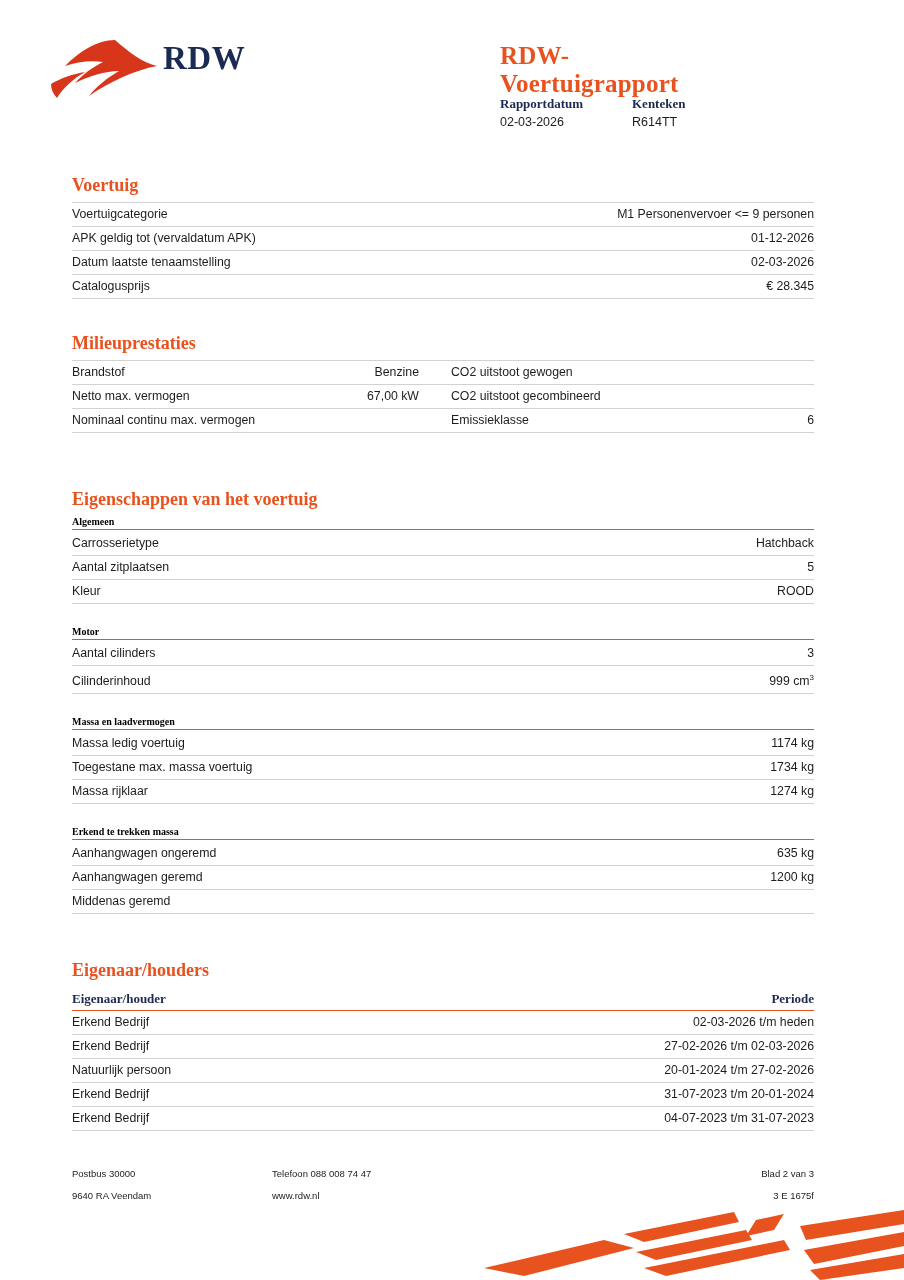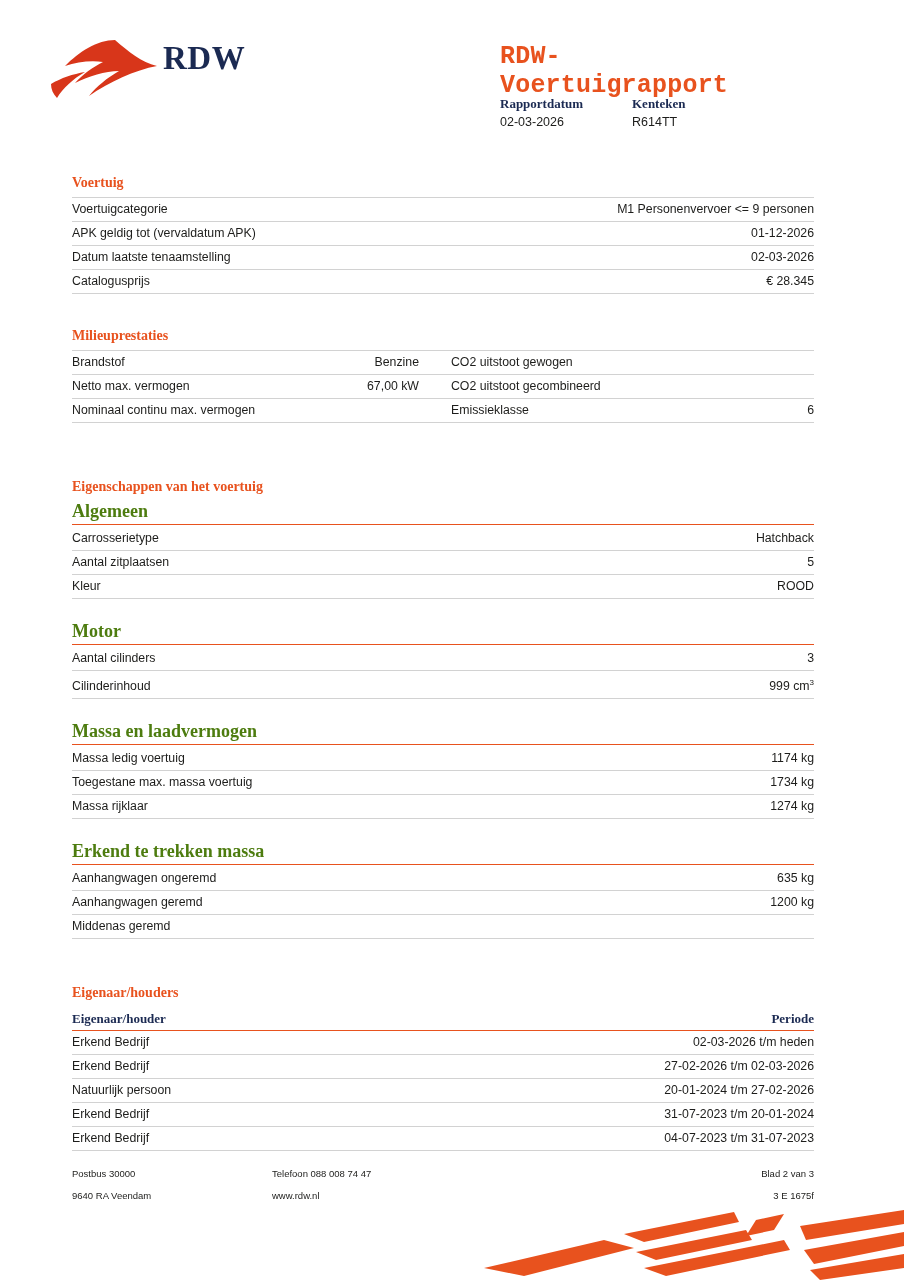--- a/index.html
+++ b/index.html
@@ -42,21 +42,21 @@
     left: 118px; top: 8px;
     font-family: "Liberation Serif", serif;
     font-weight: bold;
     font-size: 33px;
     letter-spacing: 0.5px;
     color: #1b2a52;
   }
   .doc-title {
     position: absolute;
     left: 500px; top: 42px;
-    font-family: Liberation Mono, monospace;
+    font-family: Liberation Serif, serif;
     font-weight: bold;
     font-size: 25px;
     color: #e8521e;
     letter-spacing: 0.2px;
   }
   .meta {
     position: absolute;
     left: 500px; top: 96px;
     width: 330px;
     font-size: 12.5px;
@@ -79,29 +79,29 @@
   .content {
     position: absolute;
     left: 72px;
     width: 742px;
     top: 175px;
   }
   .section { margin-bottom: 0; }
   .section-title {
     font-family: "Liberation Serif", serif;
     font-weight: bold;
-    font-size: 14px;
+    font-size: 18px;
     color: #e8521e;
     margin: 0 0 6px 0;
   }
   .sub-title {
     font-family: "Liberation Serif", serif;
     font-weight: bold;
-    font-size: 18px;
-    color: #4d7c0f;
+    font-size: 10px;
+    color: #000000;
     margin: 0 0 2px 0;
     padding-bottom: 2px;
     border-bottom: 1px solid #e8521e;
   }
   table.rows {
     width: 100%;
     border-collapse: collapse;
     font-size: 12.3px;
   }
   table.rows td {

